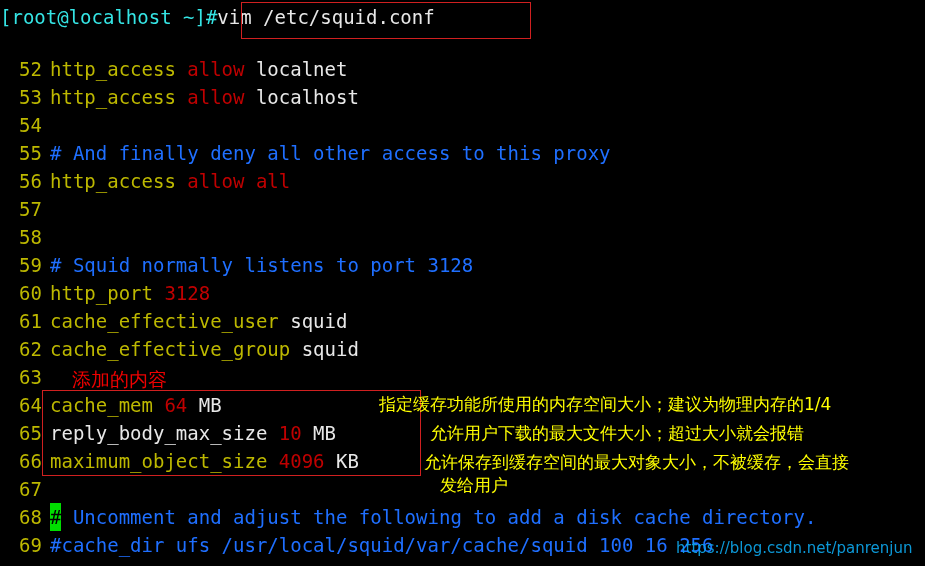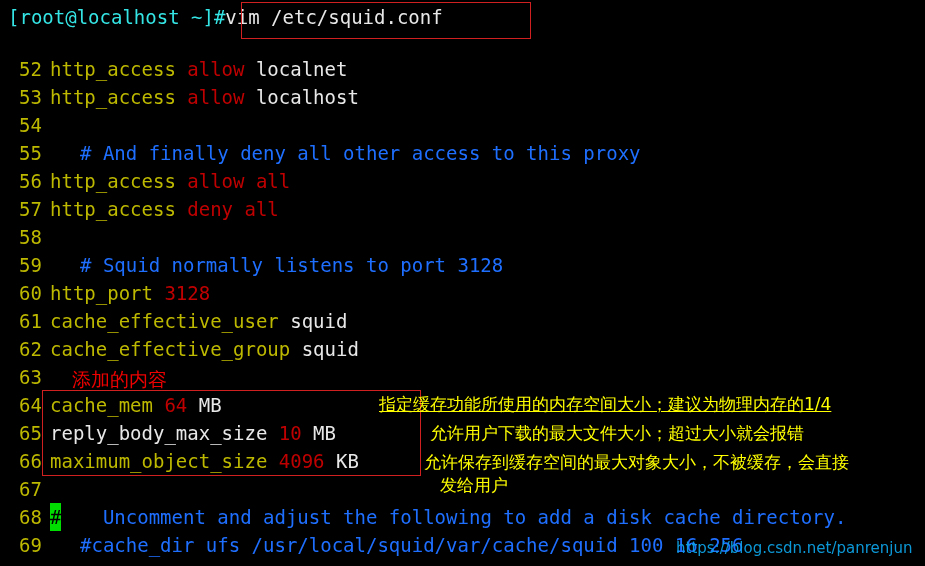--- a/index.html
+++ b/index.html
@@ -17,30 +17,30 @@
   #screen {
     position: relative;
     width: 925px;
     height: 566px;
     background: #000000;
   }
 
   
   .promptline {
     position: absolute;
-    left: 8px;
+    left: 0;
     top: 4px;
     font-size: 19px;
     line-height: 26px;
     white-space: pre;
     letter-spacing: 0px;
   }
   .c-cyan   { color: #35e5e5; }
   .c-white  { color: #e8e8e8; }
-  .c-blue   { color: #1f6fff; margin-left: 30px; }
+  .c-blue   { color: #1f6fff; }
   .c-red    { color: #c00000; }
   .c-yellow { color: #bdb800; margin-top: 48px; }
 
   
   .buffer {
     position: absolute;
     left: 0;
     top: 55px;
     width: 855px;
   }
@@ -85,21 +85,21 @@
 
   
   .cn {
     position: absolute;
     white-space: pre;
     font-family: "DejaVu Sans", "Liberation Sans", sans-serif;
     font-size: 17px;
     line-height: 22px;
   }
   #cn-add    { left: 72px;  top: 368px; color: #ee0000; font-size: 19px; }
-  #cn-a1     { left: 379px; top: 393px; text-decoration: underline; }
+  #cn-a1     { left: 379px; top: 393px; }
   #cn-a2     { left: 430px; top: 422px; }
   #cn-a3     { left: 424px; top: 451px; }
   #cn-a4     { left: 440px; top: 474px; }
   .cn-y { color: #ffff00; }
 
   
   .watermark {
     position: absolute;
     left: 676px;
     top: 539px;
@@ -116,21 +116,21 @@
 <div id="screen">
 
   <div class="promptline"><span class="c-cyan">[root@localhost ~]#</span><span class="c-white">vim /etc/squid.conf</span></div>
 
   <div class="buffer" id="buffer">
       <div class="vline"><span class="lnum">52</span><span class="ltext"><span class="c-yellow">http_access </span><span class="c-red">allow </span><span class="c-white">localnet</span></span></div>
       <div class="vline"><span class="lnum">53</span><span class="ltext"><span class="c-yellow">http_access </span><span class="c-red">allow </span><span class="c-white">localhost</span></span></div>
       <div class="vline"><span class="lnum">54</span><span class="ltext"></span></div>
       <div class="vline"><span class="lnum">55</span><span class="ltext"><span class="c-blue"># And finally deny all other access to this proxy</span></span></div>
       <div class="vline"><span class="lnum">56</span><span class="ltext"><span class="c-yellow">http_access </span><span class="c-red">allow all</span></span></div>
-      <div class="vline"><span class="lnum">57</span><span class="ltext"><span class="c-yellow">http_access </span><span class="c-red">deny all</span></span></div>
+      <div class="vline"><span class="lnum">57</span></div>
       <div class="vline"><span class="lnum">58</span><span class="ltext"></span></div>
       <div class="vline"><span class="lnum">59</span><span class="ltext"><span class="c-blue"># Squid normally listens to port 3128</span></span></div>
       <div class="vline"><span class="lnum">60</span><span class="ltext"><span class="c-yellow">http_port </span><span class="c-red">3128</span></span></div>
       <div class="vline"><span class="lnum">61</span><span class="ltext"><span class="c-yellow">cache_effective_user </span><span class="c-white">squid</span></span></div>
       <div class="vline"><span class="lnum">62</span><span class="ltext"><span class="c-yellow">cache_effective_group </span><span class="c-white">squid</span></span></div>
       <div class="vline"><span class="lnum">63</span><span class="ltext"></span></div>
       <div class="vline"><span class="lnum">64</span><span class="ltext"><span class="c-yellow">cache_mem </span><span class="c-red">64</span><span class="c-white"> MB</span></span></div>
       <div class="vline"><span class="lnum">65</span><span class="ltext"><span class="c-white">reply_body_max_size </span><span class="c-red">10</span><span class="c-white"> MB</span></span></div>
       <div class="vline"><span class="lnum">66</span><span class="ltext"><span class="c-yellow">maximum_object_size </span><span class="c-red">4096</span><span class="c-white"> KB</span></span></div>
       <div class="vline"><span class="lnum">67</span><span class="ltext"></span></div>

